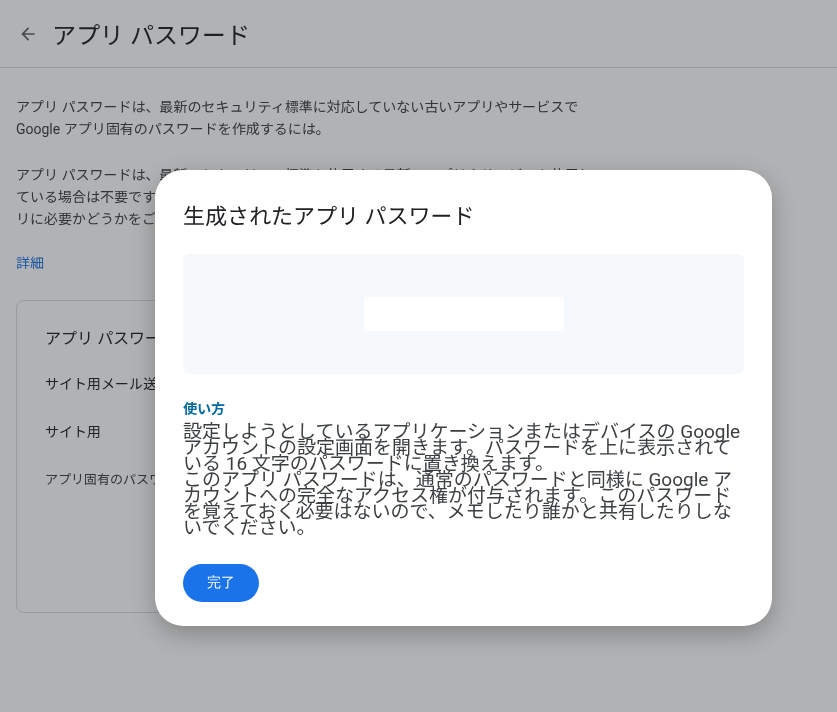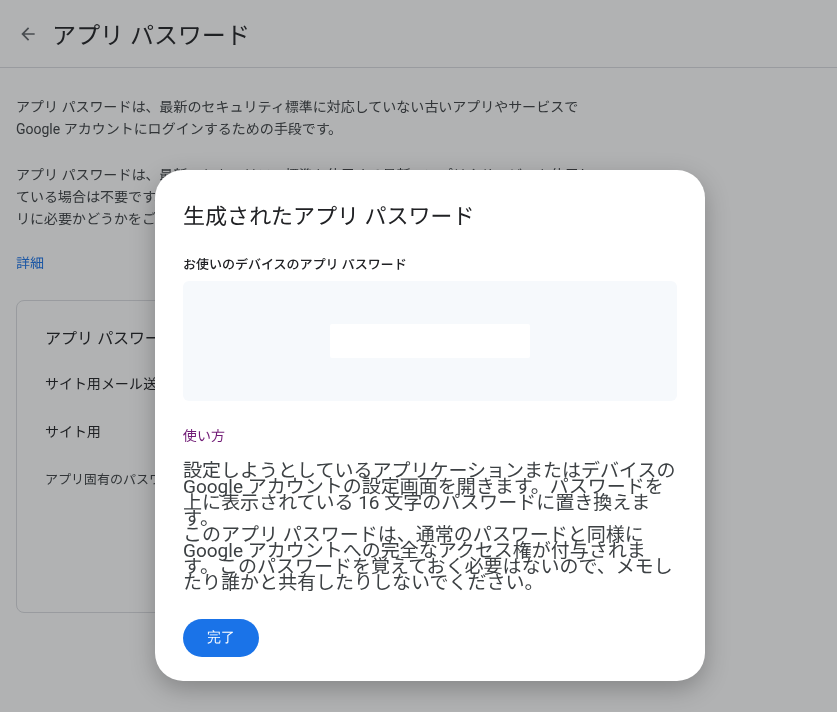--- a/index.html
+++ b/index.html
@@ -97,21 +97,21 @@
     .scrim {
       position: absolute;
       inset: 0;
       background: rgba(32,33,36,0.35);
     }
     
     .dialog {
       position: absolute;
       left: 155px;
       top: 170px;
-      width: 550px;
+      width: 617px;
       background: #fff;
       border-radius: 28px;
       padding: 28px 28px 24px 28px;
       box-shadow: 0 8px 24px rgba(0,0,0,0.25);
     }
     .dialog-title {
       font-size: 22px;
       color: #202124;
       margin-bottom: 24px;
     }
@@ -131,23 +131,23 @@
       margin-bottom: 24px;
     }
     .pw-inner {
       background: #fff;
       width: 200px;
       height: 34px;
       border-radius: 2px;
     }
     .howto-title {
       font-size: 14px;
-      color: #701a75;
-      font-weight: 400;
-      margin-bottom: 18px;
+      color: #0369a1;
+      font-weight: 700;
+      margin-bottom: 6px;
     }
     .howto-body {
       font-size: 19px;
       color: #3c4043;
       line-height: 16px;
     }
     .dialog-footer {
       display: flex;
       justify-content: flex-start;
       margin-top: 28px;
@@ -168,40 +168,39 @@
 <div class="header">
   <div class="back-arrow">
     <svg width="20" height="20" viewBox="0 0 24 24" fill="#5f6368">
         <path d="M20 11H7.83l5.59-5.59L12 4l-8 8 8 8 1.41-1.41L7.83 13H20z"></path>
       </svg>
   </div>
   <h1 class="page-title">アプリ パスワード</h1>
 </div>
 
 <div class="content">
-  <p class="intro1">アプリ パスワードは、最新のセキュリティ標準に対応していない古いアプリやサービスで Google アカウントにログインするための手段です。</p>
+  <p class="intro1">アプリ パスワードは、最新のセキュリティ標準に対応していない古いアプリやサービスで Google アプリ固有のパスワードを作成するには。</p>
   <p class="intro2">アプリ パスワードは、最新のセキュリティ標準を使用する最新のアプリやサービスを使用している場合は不要です。アプリ パスワードを作成する前に、ログインしようとしているアプリに必要かどうかをご確認ください。</p>
   <a href="#" class="details-link">詳細</a>
 
   <div class="card">
     <div class="card-title">アプリ パスワード</div>
     <div class="card-row">サイト用メール送信</div>
     <div class="card-row">サイト用</div>
     <div class="field-label">アプリ固有のパスワードを作成するには、以下に入力してください…</div>
     <div class="card-footer">
       <button class="btn-outline">作成</button>
     </div>
   </div>
 </div>
 
 <div class="scrim"></div>
 
 <div class="dialog">
   <div class="dialog-title">生成されたアプリ パスワード</div>
-  <div class="dialog-subtitle">お使いのデバイスのアプリ パスワード</div>
   <div class="pw-box">
     <div class="pw-inner"></div>
   </div>
   <div class="howto-title">使い方</div>
   <div class="howto-body">設定しようとしているアプリケーションまたはデバイスの Google アカウントの設定画面を開きます。パスワードを上に表示されている 16 文字のパスワードに置き換えます。<br>このアプリ パスワードは、通常のパスワードと同様に Google アカウントへの完全なアクセス権が付与されます。このパスワードを覚えておく必要はないので、メモしたり誰かと共有したりしないでください。</div>
   <div class="dialog-footer">
     <button class="btn-primary">完了</button>
   </div>
 </div>
 

